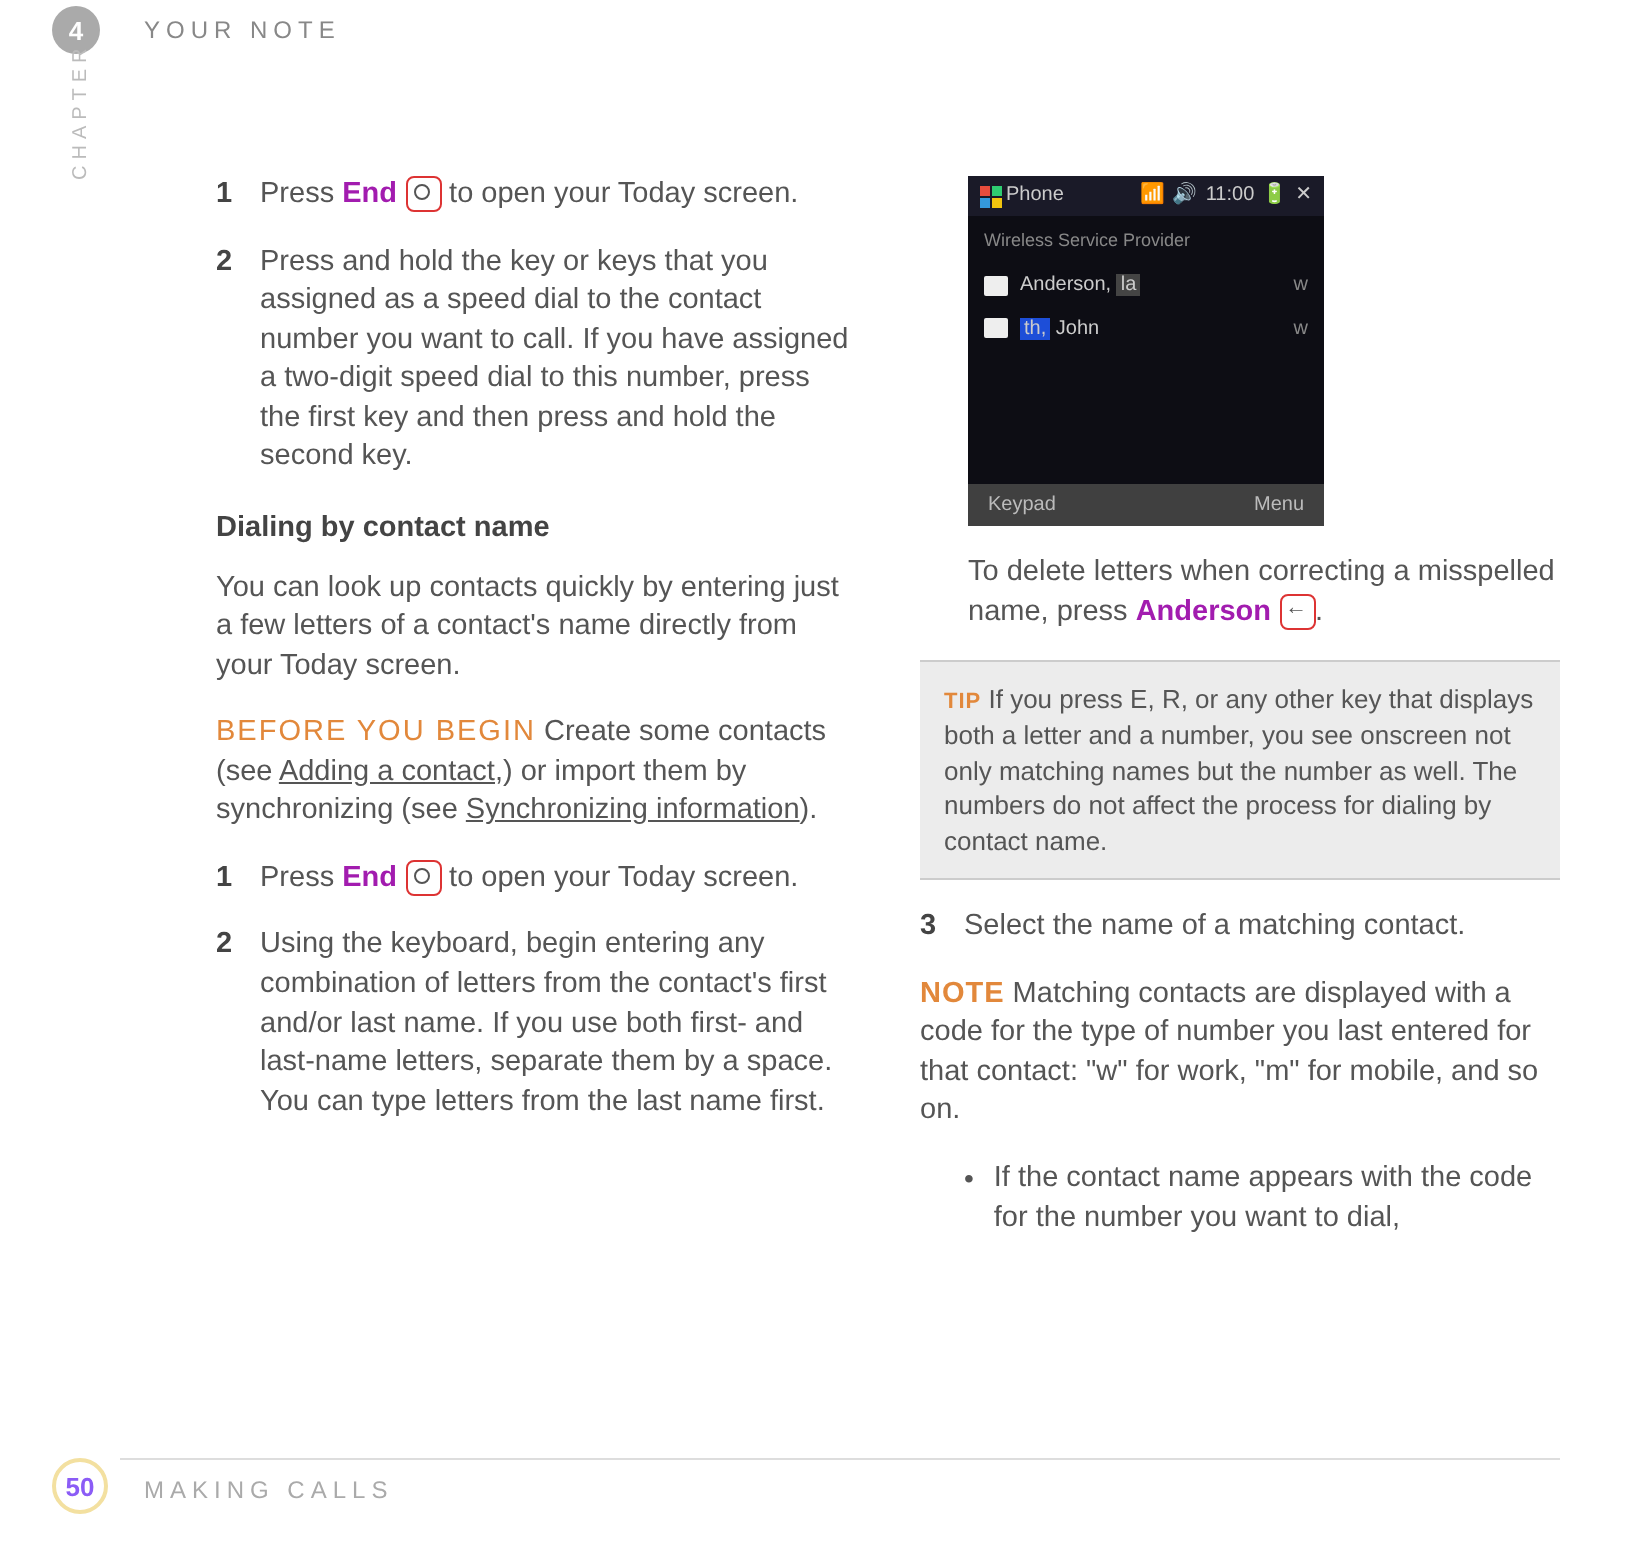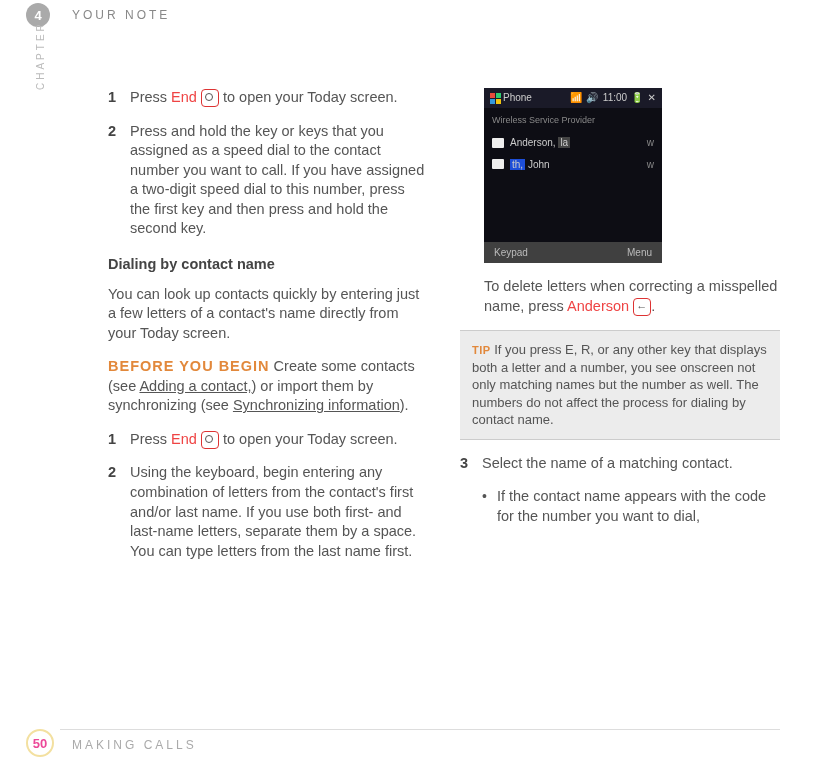--- a/index.html
+++ b/index.html
@@ -29,21 +29,21 @@
   align-items: center;
   justify-content: center;
   color: #fff;
   font-weight: bold;
   font-size: 13px;
 }
 .chapter-tab.bottom {
   top: auto;
   bottom: 25px;
   background: #fff;
-  color: #ec4899;
+  color: #8b5cf6;
   border: 2px solid #f3e0a0;
 }
 .header-title {
   position: absolute;
   left: 72px;
   top: 8px;
   font-size: 12px;
   letter-spacing: 3px;
   color: #888;
 }
@@ -85,32 +85,32 @@
 .step-num {
   font-weight: bold;
   color: #444;
   width: 22px;
   flex-shrink: 0;
 }
 .step-body {
   flex: 1;
 }
 .bold {
-  font-weight: normal;
-  color: #ef4444;
+  font-weight: bold;
+  color: #a21caf;
 }
 .subhead {
   font-weight: bold;
   color: #444;
   margin-bottom: 10px;
   margin-top: 16px;
 }
 .before-begin {
   display: inline;
-  font-weight: bold;
+  font-weight: normal;
   color: #e2883b;
   letter-spacing: 1px;
 }
 .link {
   text-decoration: underline;
 }
 .screenshot {
   width: 178px;
   height: 175px;
   background: #0d0d14;
@@ -331,20 +331,23 @@
 
       <div class="tip-box">
         <span class="tip-label">TIP</span><span> If you press E, R, or any other key that displays both a letter and a number, you see onscreen not only matching names but the number as well. The numbers do not affect the process for dialing by contact name.</span>
       </div>
 
       <div class="step">
         <div class="step-num">3</div>
         <div class="step-body">Select the name of a matching contact.</div>
       </div>
 
+      <p style="margin:0 0 14px 0">
+        <span class="note-label">NOTE</span><span>  Matching contacts are displayed with a code for the type of number you last entered for that contact: "w" for work, "m" for mobile, and so on.</span>
+      </p>
 
       <div class="bullet">
         <div class="bullet-dot">•</div>
         <div>If the contact name appears with the code for the number you want to dial,</div>
       </div>
     </div>
   </div>
 
   <div class="hrline"></div>
   <div class="chapter-tab bottom">50</div>

